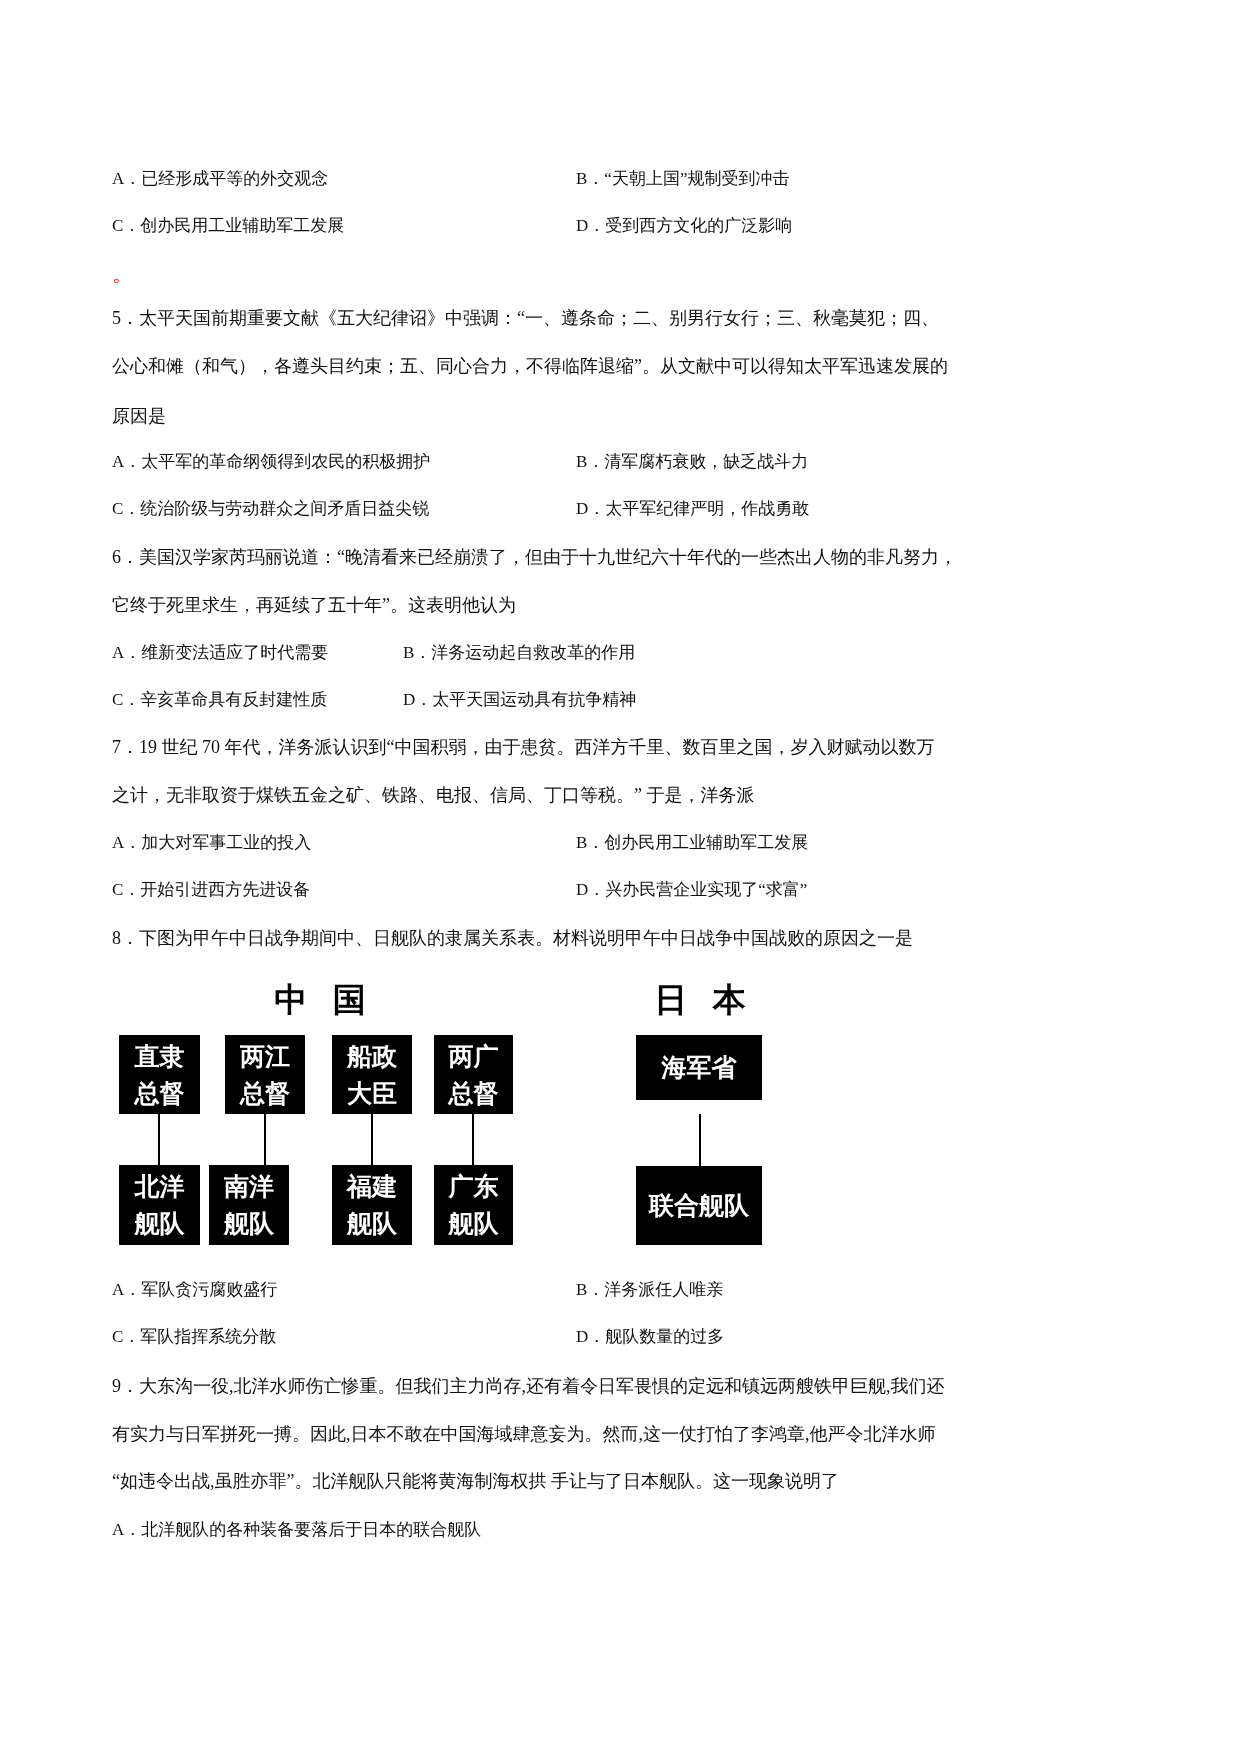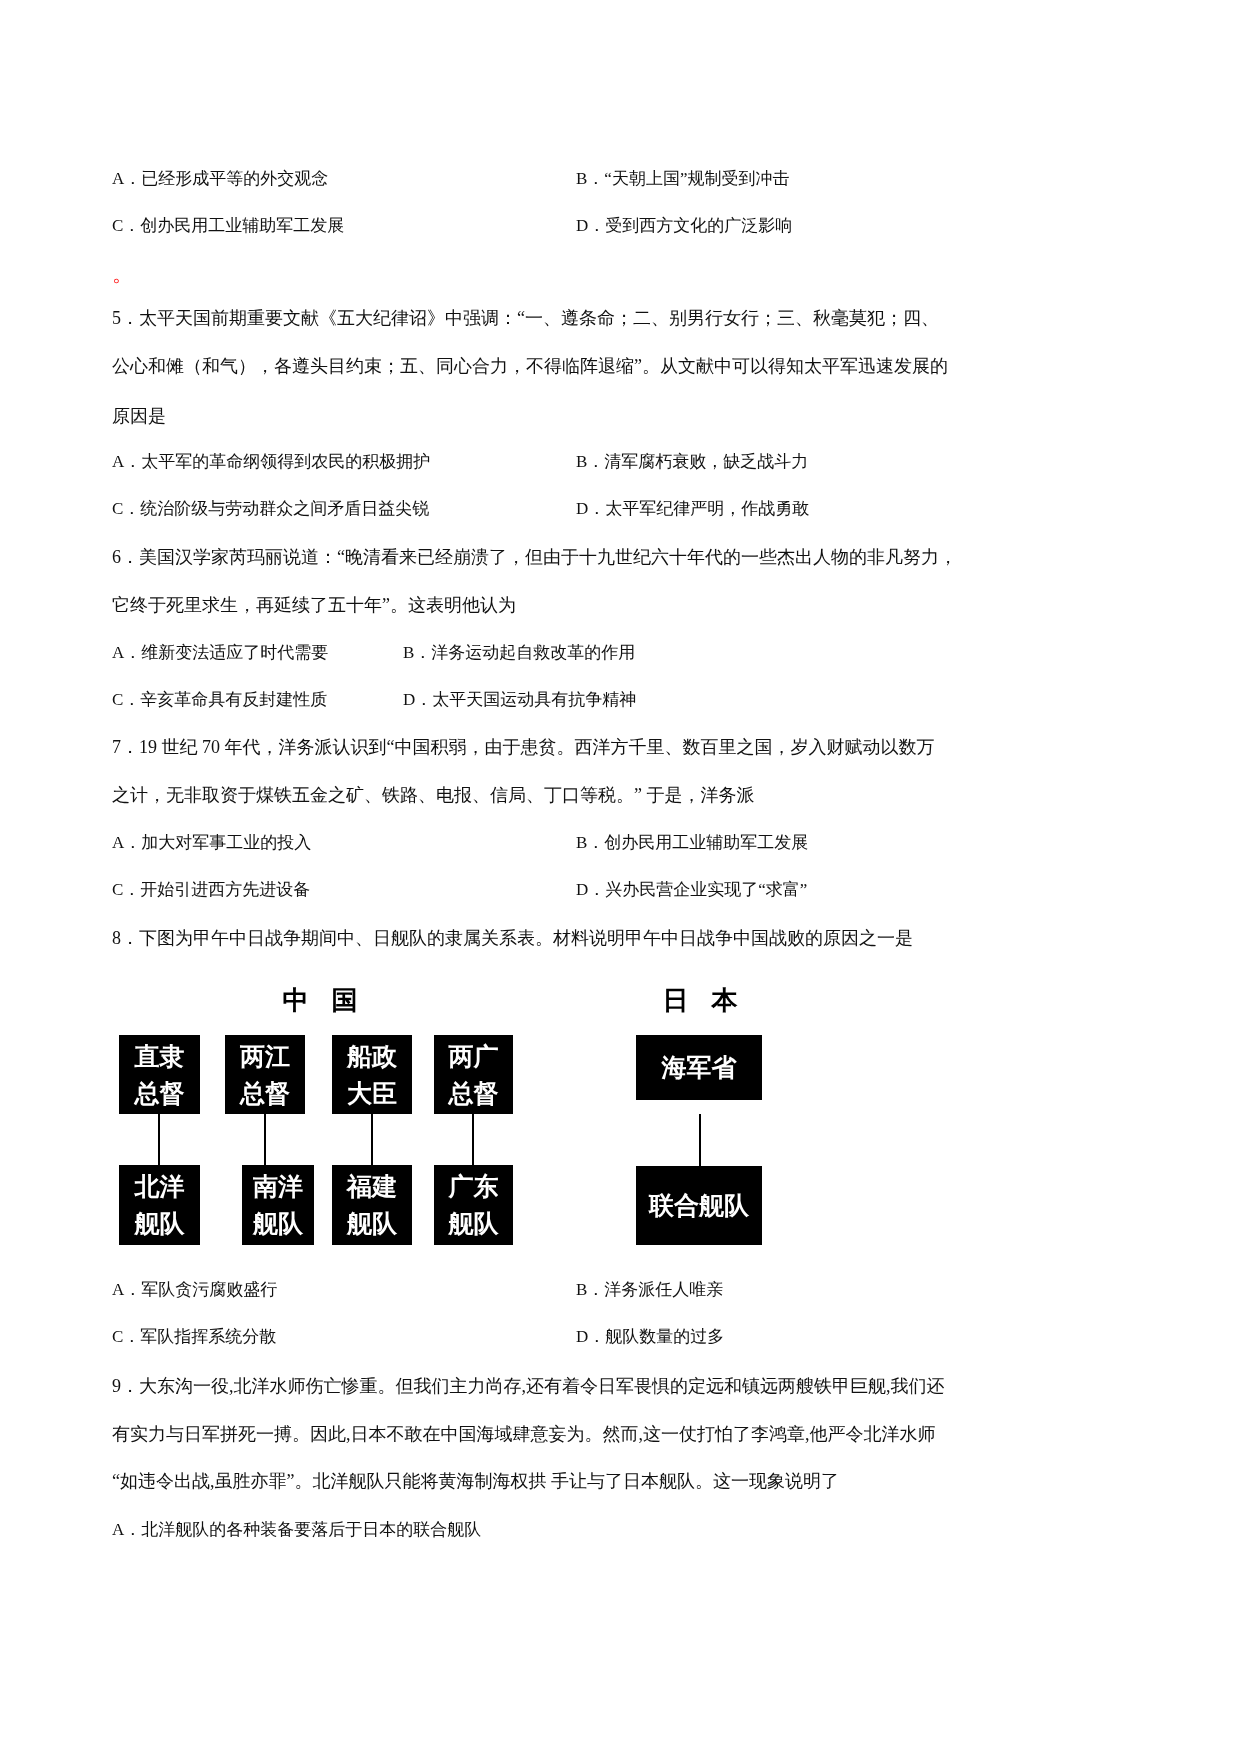--- a/index.html
+++ b/index.html
@@ -5,21 +5,21 @@
   html, body { margin: 0; padding: 0; background: #ffffff; }
   body { width: 1240px; height: 1754px; position: relative; overflow: hidden;
          font-family: "Liberation Serif", "DejaVu Serif", serif; color: #111111; }
   .line { position: absolute; left: 112px; height: 28px; line-height: 28px;
           font-size: 18px; white-space: nowrap; }
   .opt { position: absolute; height: 28px; line-height: 28px; font-size: 17px; white-space: nowrap; }
   .col-a { left: 112px; }
   .col-b { left: 544px; margin-left: 32px; }
   .red-mark { position: absolute; left: 112px; top: 260px; font-size: 21px; line-height: 28px; color: #ff0000; }
   .dg-title { position: absolute; font-family: "DejaVu Sans", sans-serif; font-weight: bold;
-              font-size: 26px; line-height: 30px; text-align: center; word-spacing: 14px; color: #000; }
+              font-size: 33px; line-height: 30px; text-align: center; word-spacing: 14px; color: #000; }
   .box { position: absolute; background: #000000; color: #ffffff; display: flex; flex-direction: column;
          align-items: center; justify-content: center; font-family: "DejaVu Sans", sans-serif;
          font-weight: bold; font-size: 25px; line-height: 37px; }
   .conn { position: absolute; width: 2px; background: #000000; }
 </style>
 </head>
 <body>
 
 <div class="opt col-a" style="top:165px"><span>A．</span><span>已经形成平等的外交观念</span></div>
 <div class="opt col-b" style="top:165px"><span>B．</span><span>“天朝上国”规制受到冲击</span></div>
@@ -75,21 +75,21 @@
 
   <div class="conn" style="left:158px;top:1114px;height:51px"></div>
   <div class="conn" style="left:264px;top:1114px;height:51px"></div>
   <div class="conn" style="left:371px;top:1114px;height:51px"></div>
   <div class="conn" style="left:472px;top:1114px;height:51px"></div>
 
   <div class="box" style="left:119px;top:1165px;width:81px;height:80px">
     <span>北洋</span>
     <span>舰队</span>
   </div>
-  <div class="box" style="left:242px;top:1165px;width:72px;height:80px">
+  <div class="box" style="left:209px;top:1165px;width:80px;height:80px">
     <span>南洋</span>
     <span>舰队</span>
   </div>
   <div class="box" style="left:332px;top:1165px;width:80px;height:80px">
     <span>福建</span>
     <span>舰队</span>
   </div>
   <div class="box" style="left:434px;top:1165px;width:79px;height:80px">
     <span>广东</span>
     <span>舰队</span>

